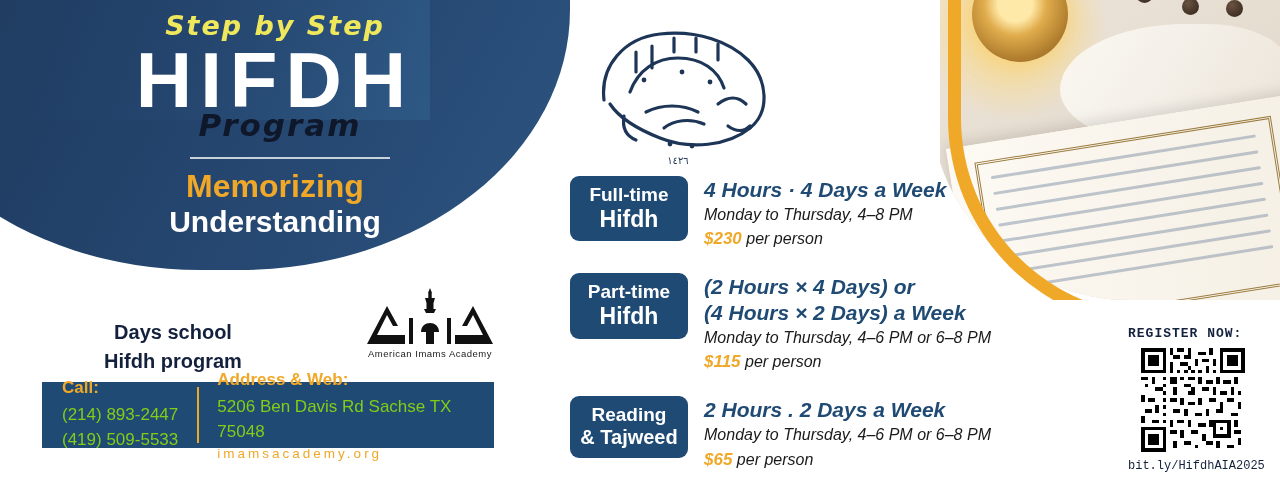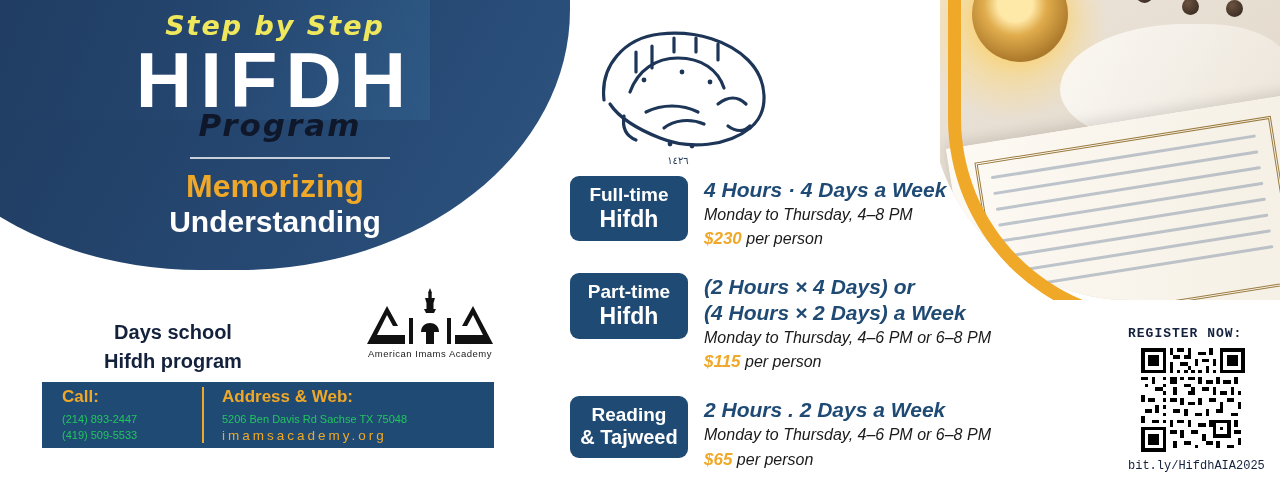--- a/index.html
+++ b/index.html
@@ -129,22 +129,22 @@
     background: #f0a828;
     margin: 0 18px 0 0;
   }
   .contact-head {
     color: #f0a828;
     font-size: 17px;
     font-weight: bold;
     margin-bottom: 4px;
   }
   .contact-line {
-    color: #22c55e;
-    font-size: 11px;
+    color: #84cc16;
+    font-size: 17px;
     line-height: 1.5;
   }
   .web-line {
     color: #f0a828;
     font-size: 13.5px;
     letter-spacing: 3px;
     margin-top: 1px;
   }
 
   

